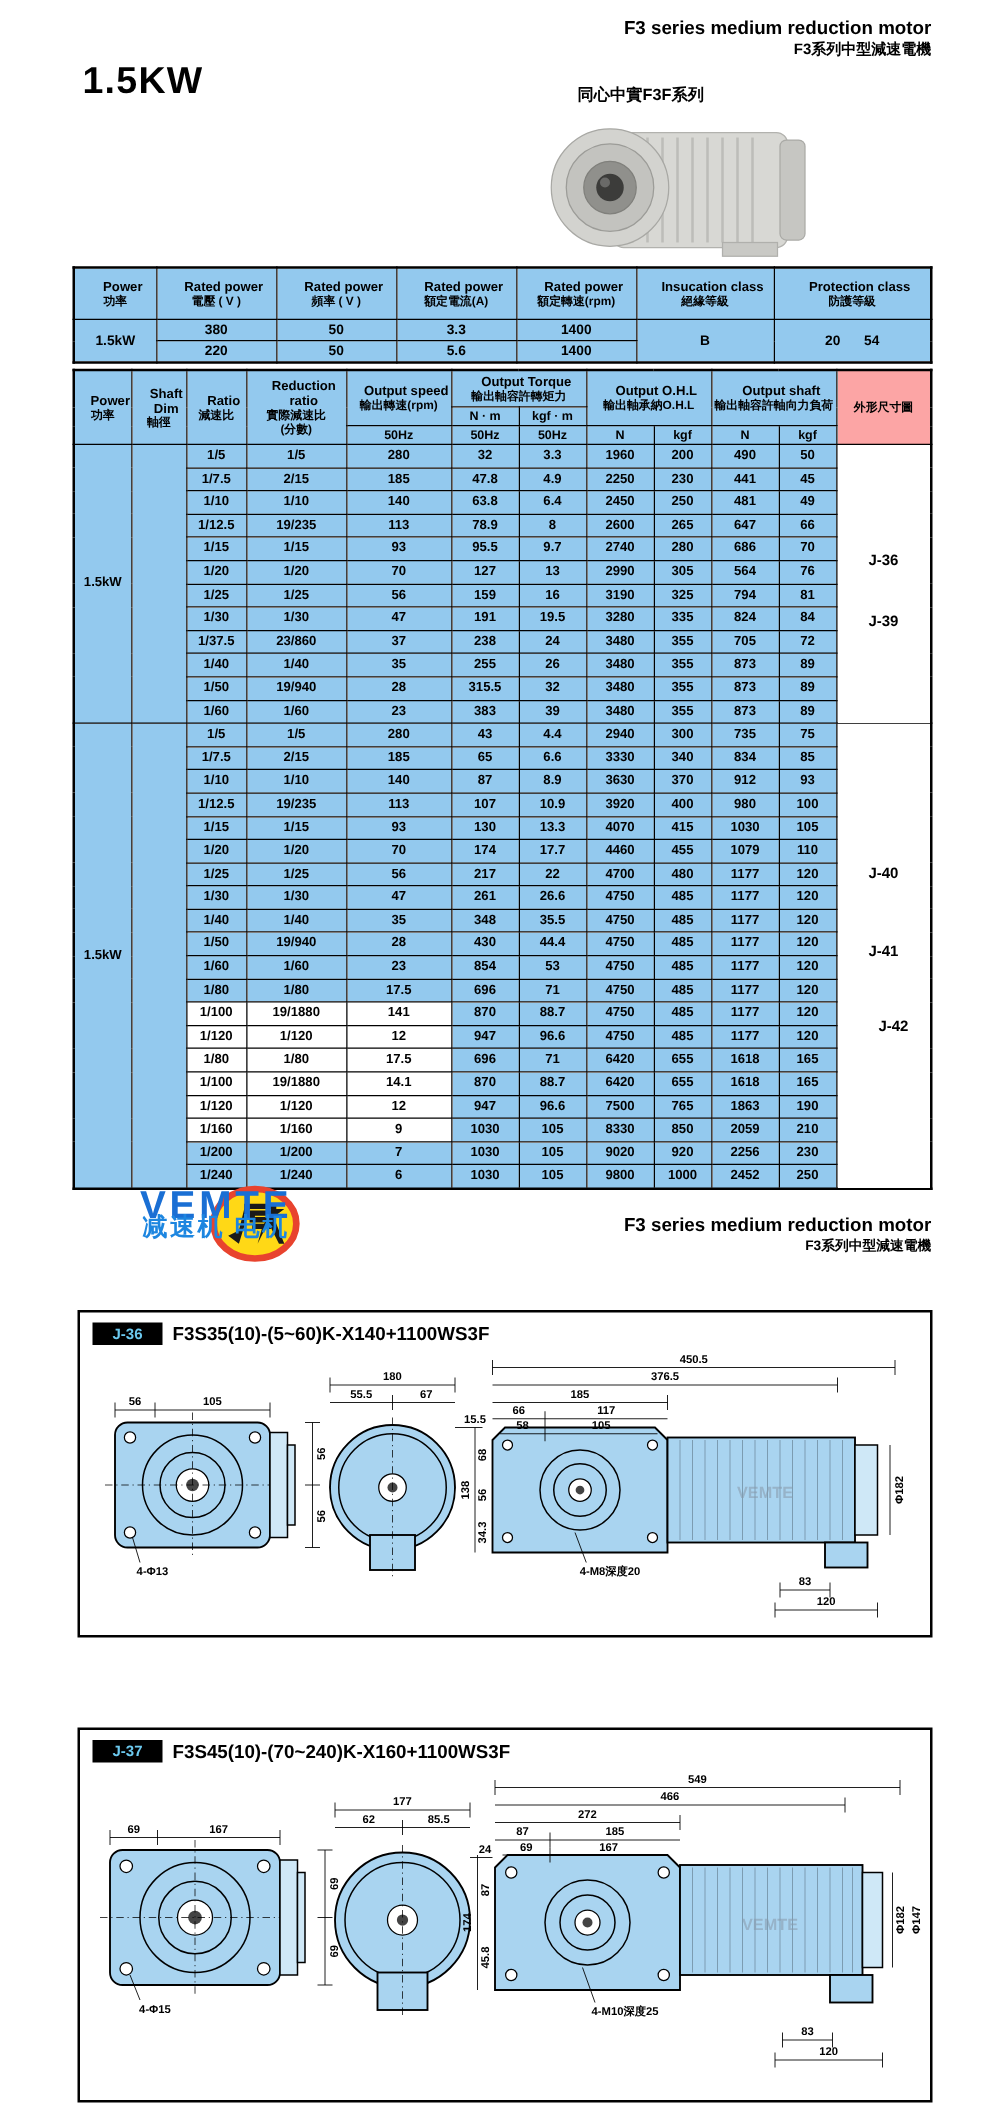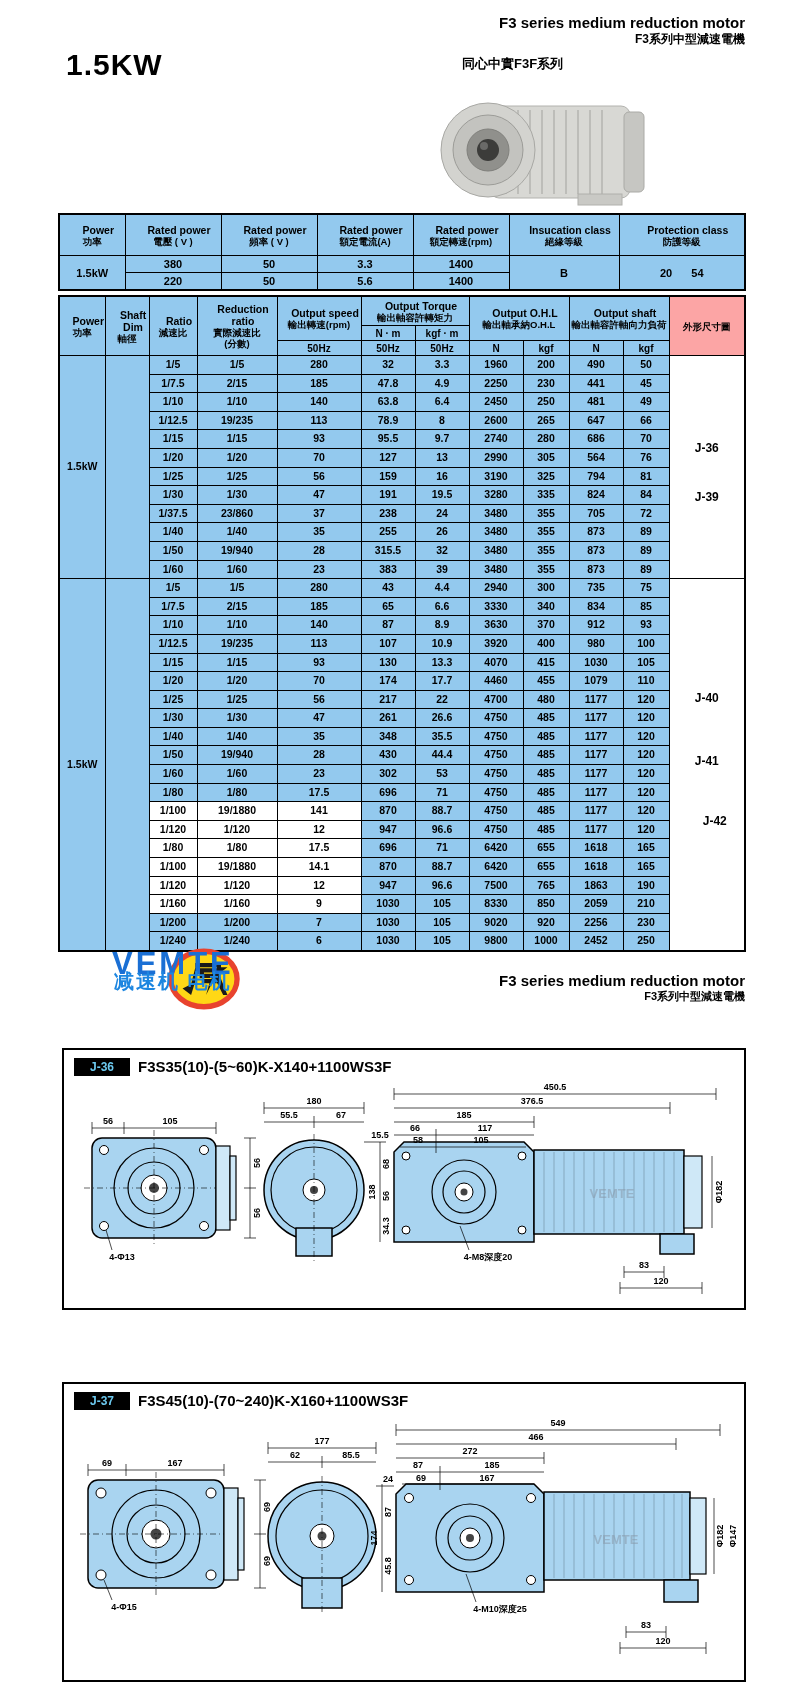--- a/index.html
+++ b/index.html
@@ -4,21 +4,21 @@
 <style>
   html,body{margin:0;padding:0;}
   body{width:800px;height:1700px;position:relative;background:#fff;color:#000;
        font-family:"Liberation Sans","DejaVu Sans",sans-serif;}
   .abs{position:absolute;}
 
   
   .power-title{left:66px;top:48px;font-size:30px;font-weight:bold;letter-spacing:1px;}
   .hdr-en{right:55px;top:14px;font-size:15px;font-weight:bold;text-align:right;}
   .hdr-zh{right:55px;top:31px;font-size:12px;font-weight:bold;text-align:right;}
-  .hdr-sub{left:462px;top:55px;font-size:13px;font-weight:bold;}
+  .hdr-sub{left:462px;top:67px;font-size:13px;font-weight:bold;}
   .sec-hdr-en{right:55px;top:972px;font-size:15px;font-weight:bold;text-align:right;}
   .sec-hdr-zh{right:55px;top:989px;font-size:11px;font-weight:bold;text-align:right;}
 
   
   table{border-collapse:collapse;table-layout:fixed;}
   .spec{border:2px solid #000;}
   .spec th,.spec td{border:1px solid #000;background:#93c9ee;text-align:center;
       vertical-align:middle;padding:0;overflow:hidden;}
   .spec th .en{font-size:10.5px;font-weight:bold;line-height:12px;margin-left:12px;}
   .spec th .zh{font-size:9.5px;font-weight:bold;line-height:11px;}
@@ -467,21 +467,21 @@
         <td>44.4</td>
         <td>4750</td>
         <td>485</td>
         <td>1177</td>
         <td>120</td>
       </tr>
       <tr>
         <td>1/60</td>
         <td>1/60</td>
         <td>23</td>
-        <td>302</td>
+        <td>854</td>
         <td>53</td>
         <td>4750</td>
         <td>485</td>
         <td>1177</td>
         <td>120</td>
       </tr>
       <tr>
         <td>1/80</td>
         <td>1/80</td>
         <td>17.5</td>

